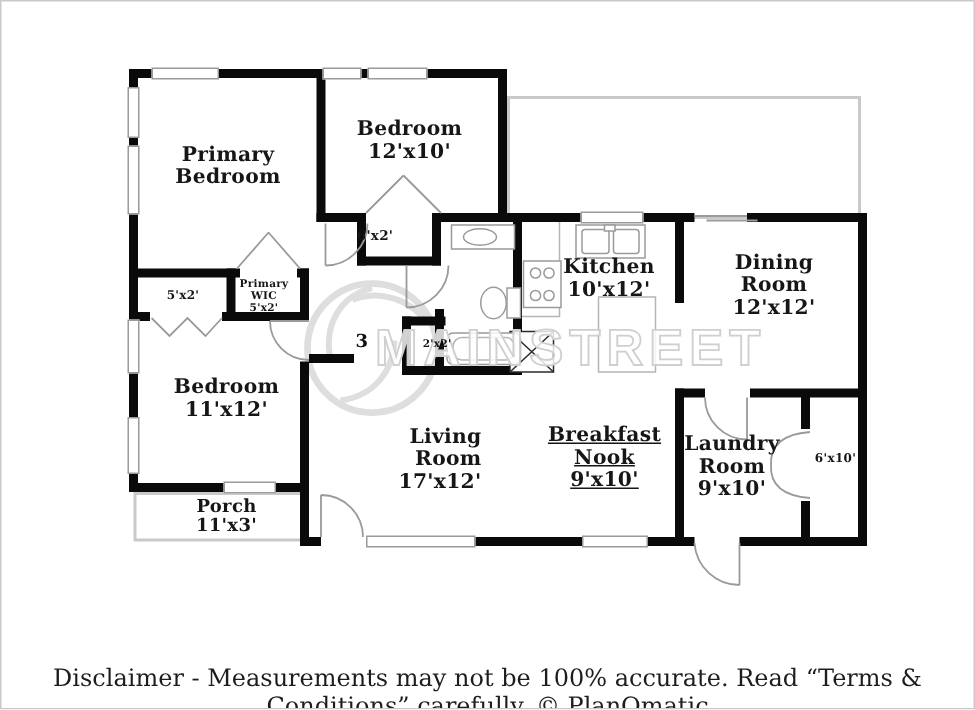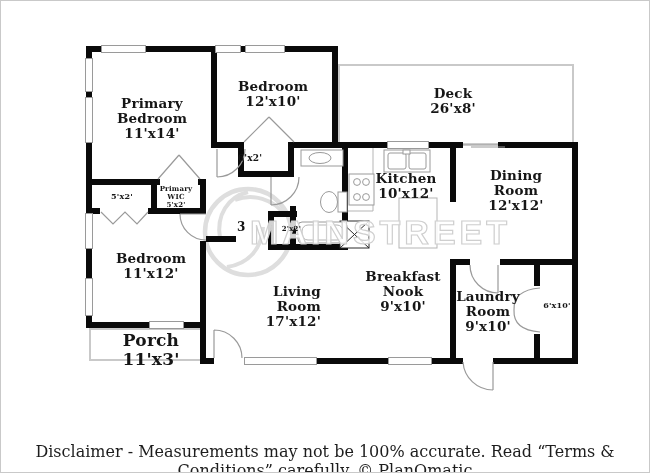--- a/index.html
+++ b/index.html
@@ -5,21 +5,21 @@
   html,body{margin:0;padding:0;background:#fff;}
   #stage{position:relative;width:650px;height:473px;background:#ffffff;
          border:1px solid #c9c9c9;box-sizing:border-box;overflow:hidden;
          font-family:"DejaVu Serif","Liberation Serif",serif;}
   .wall{position:absolute;background:#0a0a0a;z-index:3;}
   .win{position:absolute;background:#fff;border:1px solid #9a9a9a;box-sizing:border-box;z-index:4;}
   .outline{position:absolute;border:2px solid #c9c9c9;box-sizing:border-box;z-index:1;background:#fff;}
   .lbl{position:absolute;text-align:center;color:#161616;font-weight:bold;z-index:6;
        line-height:1.12;letter-spacing:.2px;}
   .big{font-size:13.5px;}
-  .mid{font-size:17px;}
+  .mid{font-size:12px;}
   .tiny{font-size:8px;line-height:1.1;}
   .micro{font-size:7px;line-height:1.15;}
   #fixtures{position:absolute;left:0;top:0;z-index:5;}
   #wm-logo{position:absolute;left:0;top:0;z-index:2;}
   .wm-text{position:absolute;z-index:5;font-family:"Liberation Sans",sans-serif;
            font-weight:bold;color:rgba(255,255,255,0.82);
            -webkit-text-stroke:1.2px #cfcfcf;letter-spacing:4px;}
   #wm1{left:249px;top:212px;font-size:34px;}
   #wm2{left:291px;top:238px;font-size:25px;letter-spacing:6px;}
   #hall-num{position:absolute;left:236px;top:219px;font-size:12px;font-weight:bold;
@@ -147,47 +147,42 @@
       <path d="M100,211 L112,223 L124,211 L136,223 L147,211"></path>
       <path d="M462,143 L497,143 M470,146 L504,146"></path>
     </g>
   </svg>
 
   <div class="wm-text" id="wm1">MAINSTREET</div>
   <div id="hall-num">3</div>
 
   <div class="lbl big" style="left:95px;top:95px;width:112px;">
     <div>Primary Bedroom</div>
-    <div>11'x14'</div>
   </div>
   <div class="lbl big" style="left:222px;top:78px;width:100px;">
     <div>Bedroom</div>
     <div>12'x10'</div>
   </div>
-  <div class="lbl big" style="left:392px;top:85px;width:120px;">
-    <div>Deck</div>
-    <div>26'x8'</div>
-  </div>
   <div class="lbl big" style="left:355px;top:170px;width:100px;">
     <div>Kitchen</div>
     <div>10'x12'</div>
   </div>
   <div class="lbl big" style="left:480px;top:167px;width:70px;">
     <div>Dining Room</div>
     <div>12'x12'</div>
   </div>
   <div class="lbl big" style="left:95px;top:250px;width:110px;">
     <div>Bedroom</div>
     <div>11'x12'</div>
   </div>
   <div class="lbl big" style="left:250px;top:283px;width:70px;text-align:right;">
     <div>Living Room</div>
     <div>17'x12'</div>
   </div>
-  <div class="lbl big" style="left:362px;top:268px;width:80px;">
+  <div class="lbl big" style="left:362px;top:282px;width:80px;text-decoration:underline;">
     <div>Breakfast Nook</div>
     <div>9'x10'</div>
   </div>
   <div class="lbl big" style="left:452px;top:288px;width:70px;">
     <div>Laundry Room</div>
     <div>9'x10'</div>
   </div>
   <div class="lbl mid" style="left:110px;top:330px;width:80px;">
     <div>Porch</div>
     <div>11'x3'</div>

